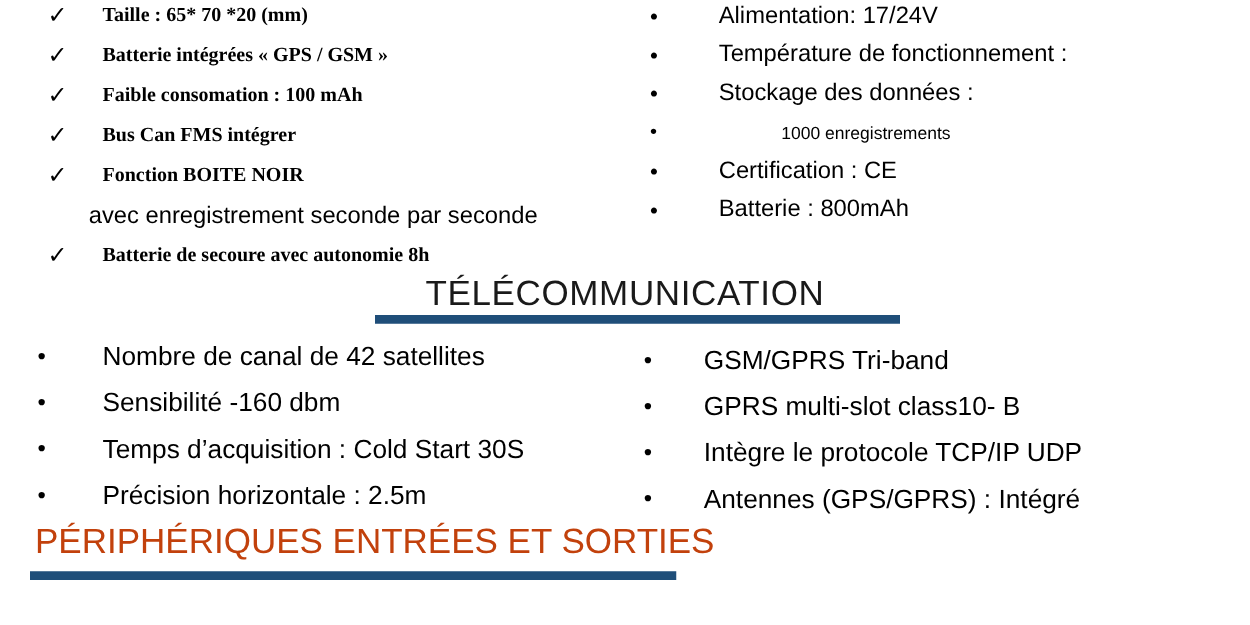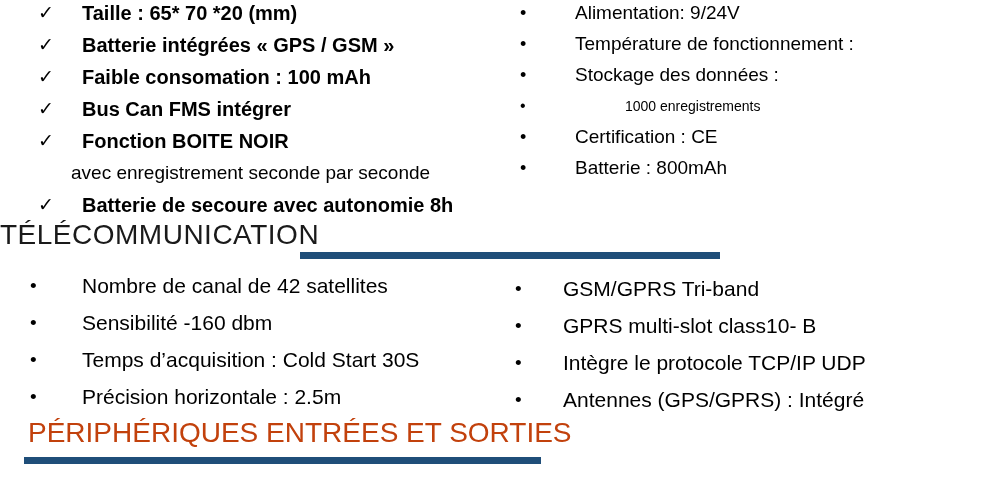--- a/index.html
+++ b/index.html
@@ -45,23 +45,24 @@
   .block-tl .row {
     margin-bottom: 6px;
   }
   .block-tl .marker {
     width: 44px;
     font-size: 19px;
     line-height: 26px;
     color: #000;
   }
   .block-tl .txt {
-    font-size: 20px;
+    font-size: 16px;
     line-height: 26px;
     font-weight: bold;
+    font-family: Liberation Serif, serif;
   }
   .block-tl .sub {
     font-size: 19px;
     line-height: 26px;
     font-weight: normal;
     margin-left: 33px;
     margin-bottom: 6px;
   }
 
   
@@ -90,21 +91,21 @@
   .block-tr .row.sub2 .txt {
     font-size: 14px;
   }
 
   
   .heading-center {
     position: absolute;
     left: 0;
     top: 218px;
     width: 1000px;
-    text-align: left;
+    text-align: center;
   }
   .heading-center .htext {
     font-size: 28px;
     line-height: 34px;
     letter-spacing: 0.5px;
     color: #1a1a1a;
   }
   .rule-center {
     position: absolute;
     left: 300px;
@@ -212,21 +213,21 @@
     <div class="row">
       <span class="marker">✓</span>
       <span class="txt">Batterie de secoure avec autonomie 8h</span>
     </div>
   </div>
 
   <div class="block-tr">
 
     <div class="row">
       <span class="marker">•</span>
-      <span class="txt">Alimentation:  9/24V</span>
+      <span class="txt">Alimentation:  17/24V</span>
     </div>
 
     <div class="row">
       <span class="marker">•</span>
       <span class="txt">Température de fonctionnement :</span>
     </div>
 
     <div class="row">
       <span class="marker">•</span>
       <span class="txt">Stockage des données :</span>

